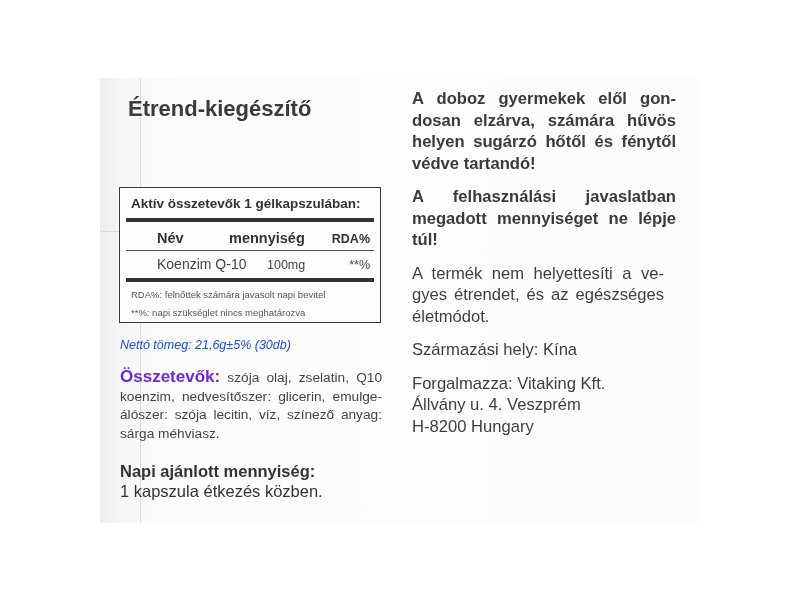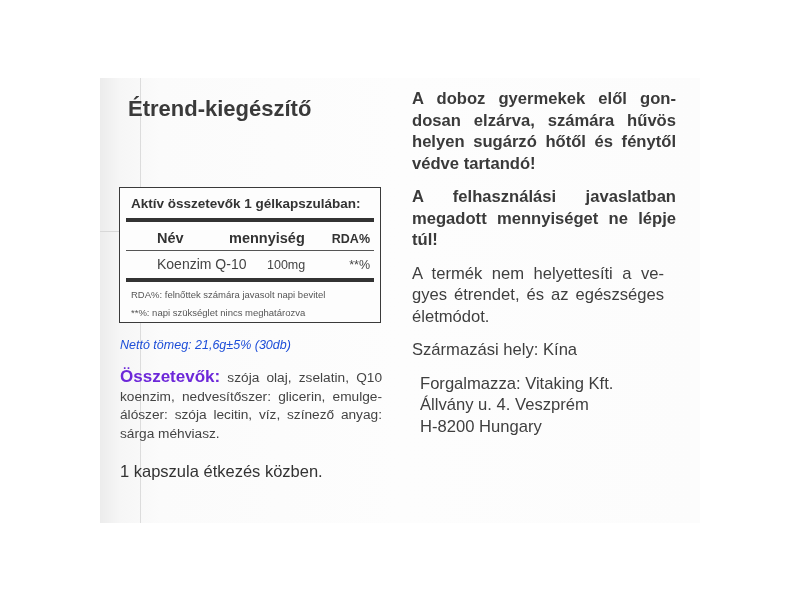--- a/index.html
+++ b/index.html
@@ -78,26 +78,27 @@
   <div class="bar-thick" style="top:90px;"></div>
   <div class="foot" style="top:101px;">RDA%: felnőttek számára javasolt napi bevitel</div>
   <div class="foot" style="top:113px;margin-top:6px;">**%: napi szükséglet nincs meghatározva</div>
 </div>
 
 <div class="net">Nettó tömeg: 21,6g±5% (30db)</div>
 
 <div class="ingredients"><b>Összetevők:</b><span> szója olaj, zselatin, Q10 koenzim, nedvesítőszer: glicerin, emulge­álószer: szója lecitin, víz, színező anyag: sárga méhviasz.</span></div>
 
 <div class="dose">
+  <div class="lbl">Napi ajánlott mennyiség:</div>
   <div>1 kapszula étkezés közben.</div>
 </div>
 
 <div class="col-right">
   <p class="warn">A doboz gyermekek elől gon­dosan elzárva, számára hűvös helyen sugárzó hőtől és fénytől védve tartandó!</p>
   <p class="warn">A felhasználási javaslatban megadott mennyiséget ne lép­je túl!</p>
   <p class="info">A termék nem helyettesíti a ve­gyes étrendet, és az egészséges életmódot.</p>
   <p class="info">Származási hely: Kína</p>
-  <p class="info" style="margin:8px;">
+  <p class="info" style="margin:0;">
     <span>Forgalmazza: Vitaking Kft.</span><br>
     <span>Állvány u. 4.  Veszprém</span><br>
     <span>H-8200 Hungary</span>
   </p>
 </div>
 
 </body></html>

